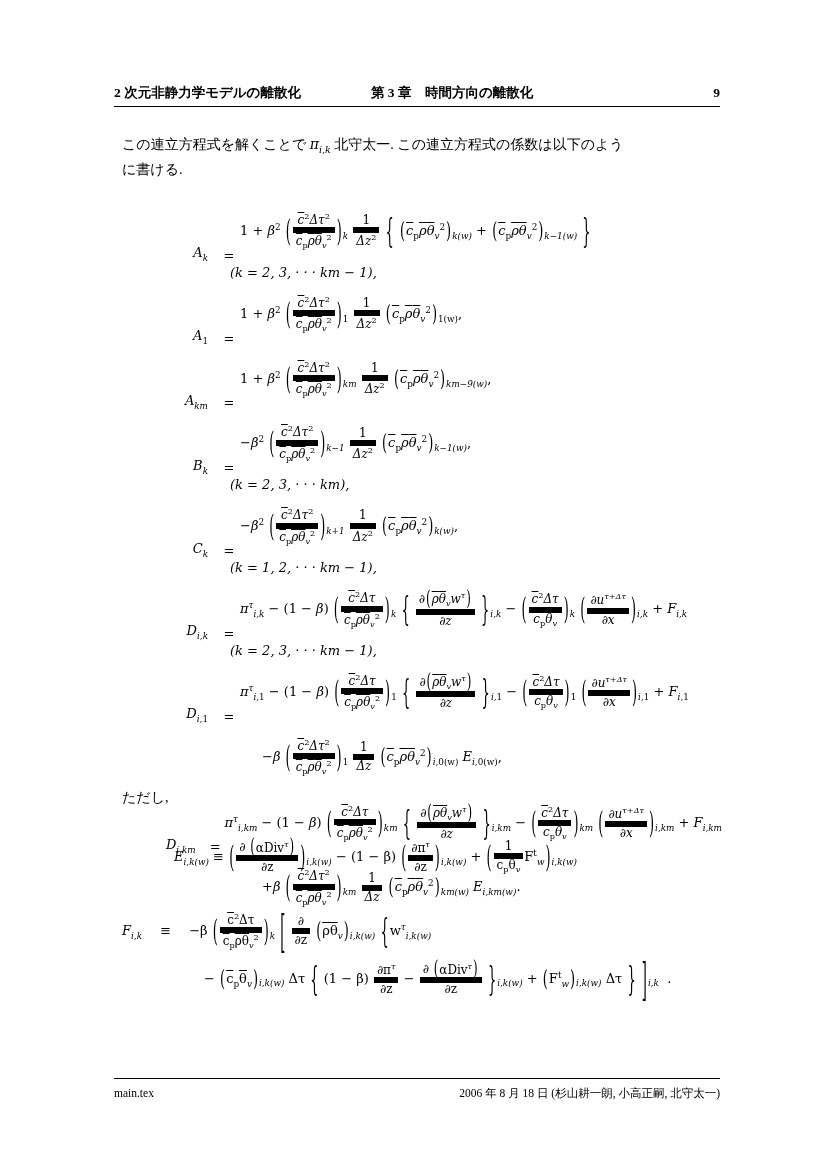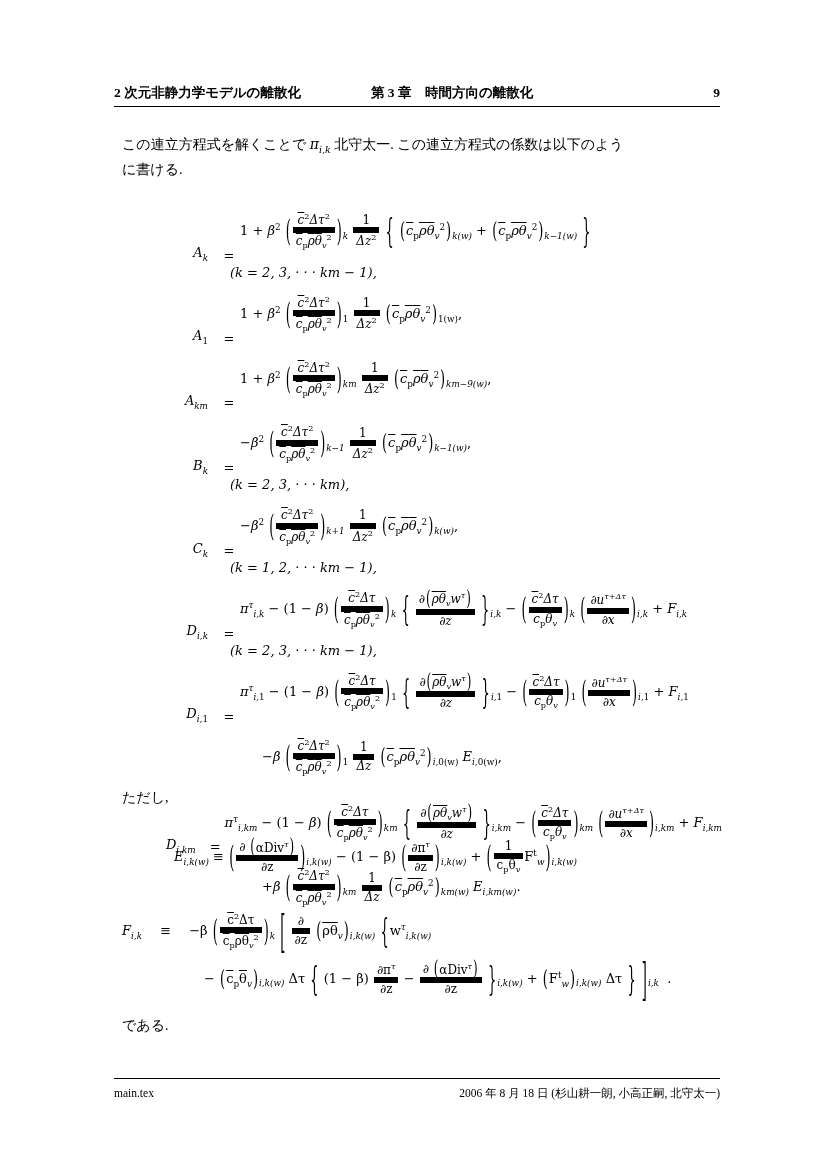--- a/index.html
+++ b/index.html
@@ -364,21 +364,20 @@
     <span class="frac"><span class="num">∂ <span class="paren"><span class="pl sm">(</span><span class="body">αDiv<sup>τ</sup></span><span class="pr sm">)</span></span></span><span class="den">∂z</span></span>
     <span class="brace lg">}</span><sub>i,k(w)</sub>
     <span class="up">+</span>
     <span class="paren"><span class="pl sm">(</span><span class="body">F<sup class="up">t</sup><sub>w</sub></span><span class="pr sm">)</span></span><sub>i,k(w)</sub>
     Δτ
     <span class="brace lg">}</span>
     <span class="bracket"><span class="br">]</span></span><sub>i,k</sub>
     <span class="up">&nbsp;.</span>
   </div>
 
-  <div class="para" id="para-dearu">である.</div>
 
   <div class="rule bottom"></div>
   <div class="footer">
     <span>main.tex</span>
     <span class="right">2006 年 8 月 18 日 (杉山耕一朗, 小高正嗣, 北守太一)</span>
   </div>
 
 </div>
 
 </body></html>

